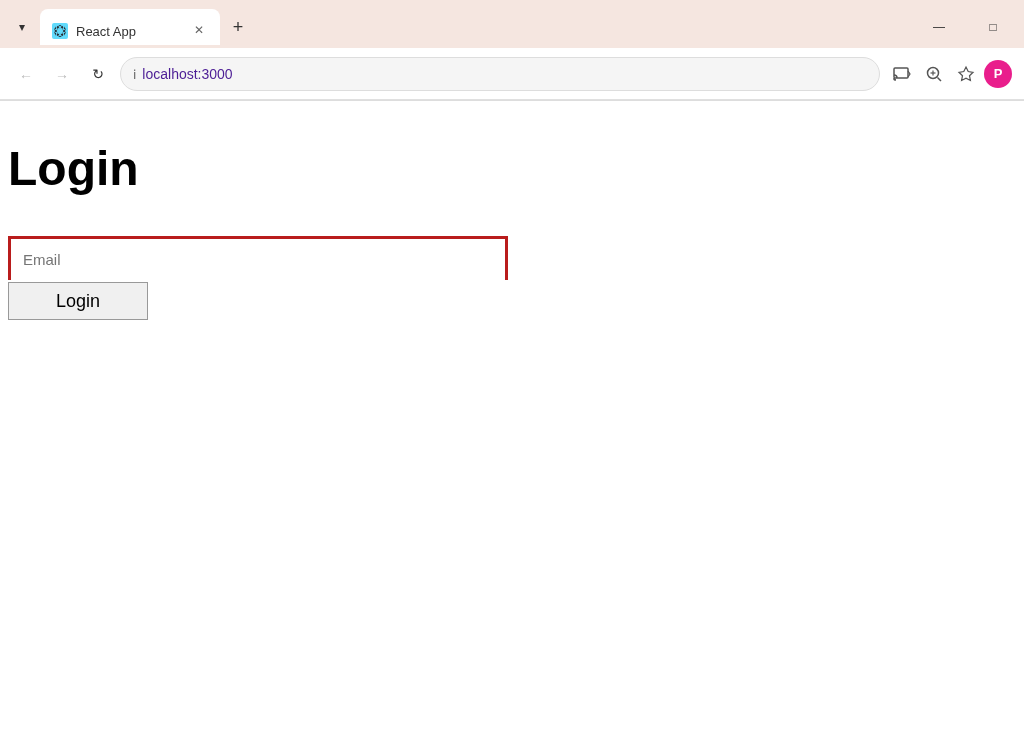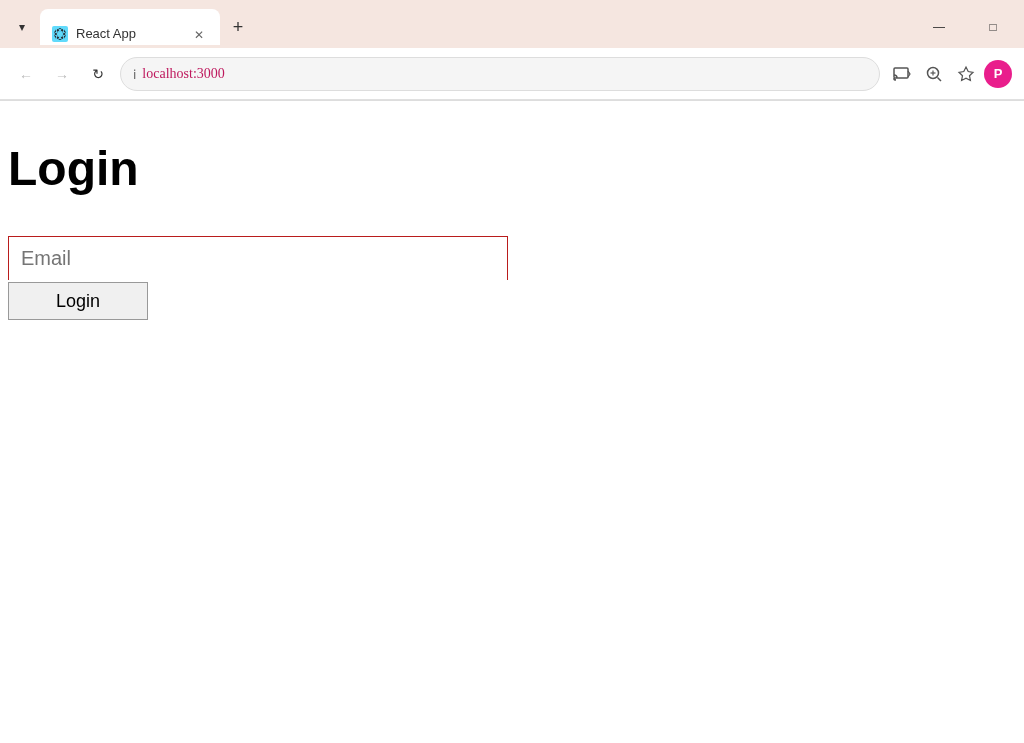--- a/index.html
+++ b/index.html
@@ -39,25 +39,25 @@
       align-items: center;
       justify-content: center;
       border-radius: 50%;
       cursor: pointer;
       color: #333;
       font-size: 12px;
     }
 
     .tab-active {
       display: flex;
-      align-items: flex-start;
+      align-items: flex-end;
       gap: 8px;
       background: #fff;
       border-radius: 8px 8px 0 0;
-      padding: 17px 12px;
+      padding: 6px 12px;
       height: 36px;
       min-width: 180px;
       max-width: 240px;
       position: relative;
     }
 
     .tab-favicon {
       width: 16px;
       height: 16px;
       border-radius: 2px;
@@ -163,23 +163,22 @@
       height: 34px;
     }
 
     .url-info-icon {
       color: #666;
       font-size: 13px;
     }
 
     .url-text {
       font-size: 14px;
-      color: #be185d;
+      color: #4c1d95;
       flex: 1;
-      font-family: Liberation Serif, serif;
     }
 
     .toolbar-icons {
       display: flex;
       align-items: center;
       gap: 4px;
     }
 
     .toolbar-icon-btn {
       width: 28px;
@@ -226,23 +225,23 @@
       display: flex;
       flex-direction: column;
       gap: 0;
       width: 500px;
     }
 
     .form-input {
       width: 100%;
       height: 44px;
       padding: 16px 12px;
-      font-size: 20px;
+      font-size: 15px;
       color: #999;
-      border: 1px solid #b91c1c;
+      border: 3px solid #b91c1c;
       outline: none;
       background: #fff;
       font-family: Arial, sans-serif;
     }
 
     .form-input:first-child {
       border-bottom: none;
     }
 
     .login-button {

